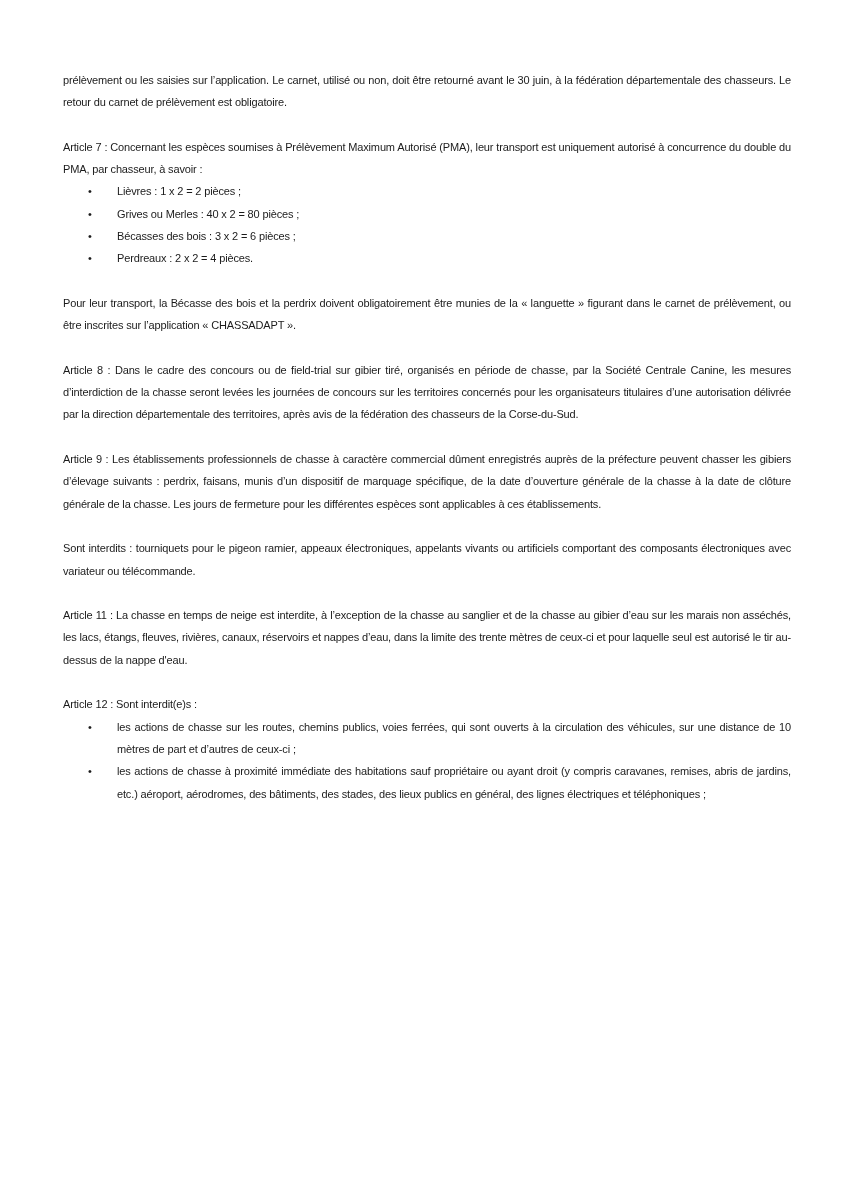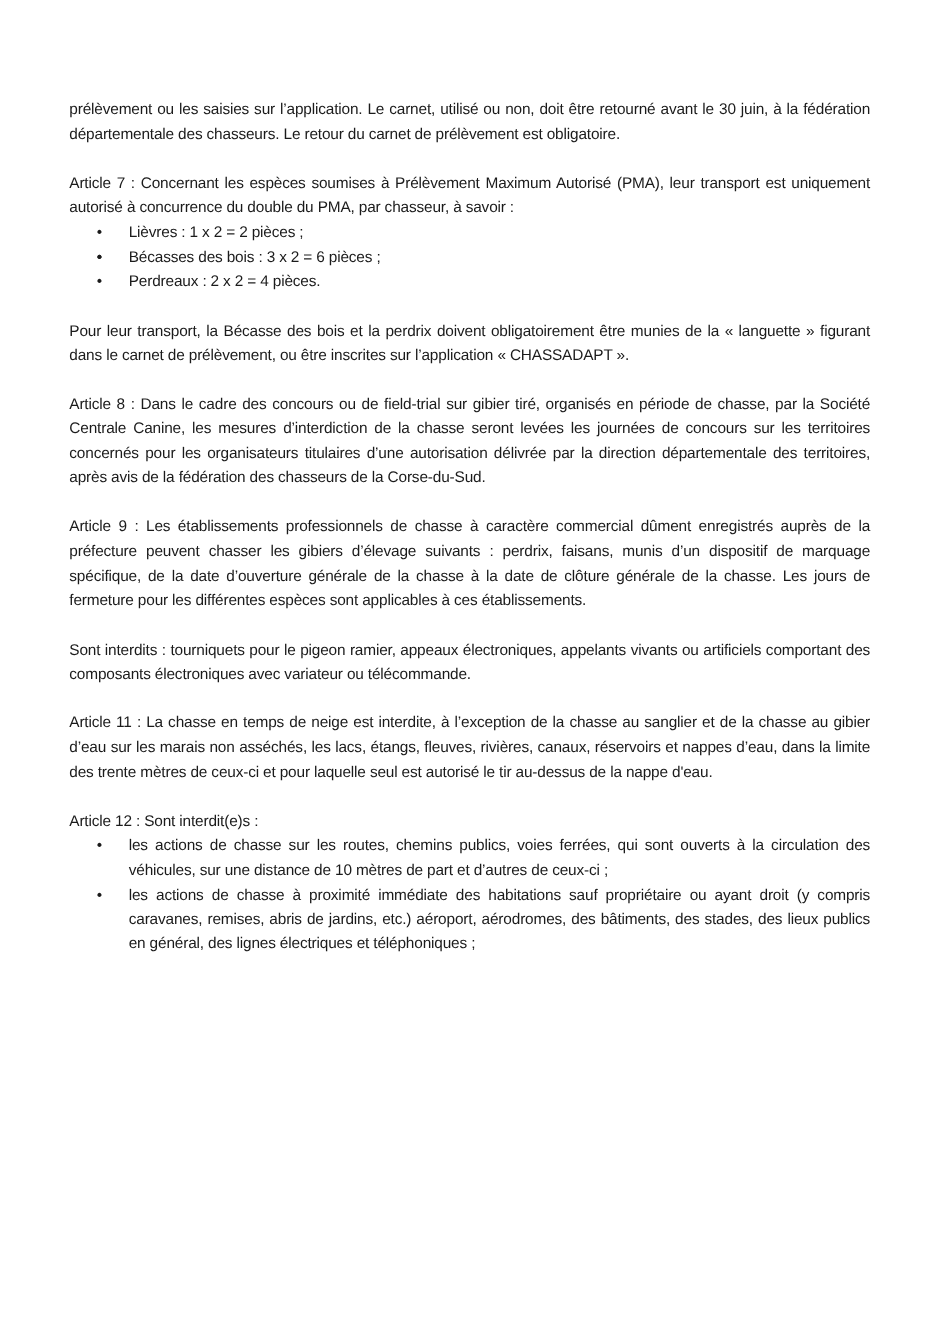--- a/index.html
+++ b/index.html
@@ -11,23 +11,23 @@
       width: 850px;
       height: 1202px;
       overflow: hidden;
       position: relative;
       font-family: "Liberation Sans", "DejaVu Sans", sans-serif;
       color: #1b1b1b;
     }
     .page {
       position: absolute;
       left: 63px;
-      top: 88px;
+      top: 69px;
       width: 728px;
-      font-size: 14px;
+      font-size: 11px;
       line-height: 22.3px;
       letter-spacing: -0.15px;
     }
     p {
       margin: 0;
       text-align: justify;
     }
     .para {
       margin-bottom: 22.3px;
     }
@@ -57,21 +57,21 @@
 <body>
 
 <div class="page">
 
   <p class="para">prélèvement ou les saisies sur l’application. Le carnet, utilisé ou non, doit être retourné avant le 30 juin, à la fédération départementale des chasseurs. Le retour du carnet de prélèvement est obligatoire.</p>
 
   <div class="block">
     <p><span class="article-label">Article 7 :</span><span> Concernant les espèces soumises à Prélèvement Maximum Autorisé (PMA), leur transport est uniquement autorisé à concurrence du double du PMA, par chasseur, à savoir :</span></p>
     <ul class="bullets">
       <li><span class="bullet-dot">•</span><span>Lièvres : 1 x 2 = 2 pièces ;</span></li>
-      <li><span class="bullet-dot">•</span></li>
+      <li><span class="bullet-dot">•</span><span>Grives ou Merles : 40 x 2 = 80 pièces ;</span></li>
       <li><span class="bullet-dot">•</span><span>Bécasses des bois : 3 x 2 = 6 pièces ;</span></li>
       <li><span class="bullet-dot">•</span><span>Perdreaux : 2 x 2 = 4 pièces.</span></li>
     </ul>
   </div>
 
   <p class="para">Pour leur transport, la Bécasse des bois et la perdrix doivent obligatoirement être munies de la « languette » figurant dans le carnet de prélèvement, ou être inscrites sur l’application « CHASSADAPT ».</p>
 
   <p class="para"><span class="article-label">Article 8</span><span> : Dans le cadre des concours ou de field-trial sur gibier tiré, organisés en période de chasse, par la Société Centrale Canine, les mesures d’interdiction de la chasse seront levées les journées de concours sur les territoires concernés pour les organisateurs titulaires d’une autorisation délivrée par la direction départementale des territoires, après avis de la fédération des chasseurs de la Corse-du-Sud.</span></p>
 
   <p class="para"><span class="article-label">Article 9</span><span> : Les établissements professionnels de chasse à caractère commercial dûment enregistrés auprès de la préfecture peuvent chasser les gibiers d’élevage suivants : perdrix, faisans, munis d’un dispositif de marquage spécifique, de la date d’ouverture générale de la chasse à la date de clôture générale de la chasse. Les jours de fermeture pour les différentes espèces sont applicables à ces établissements.</span></p>

